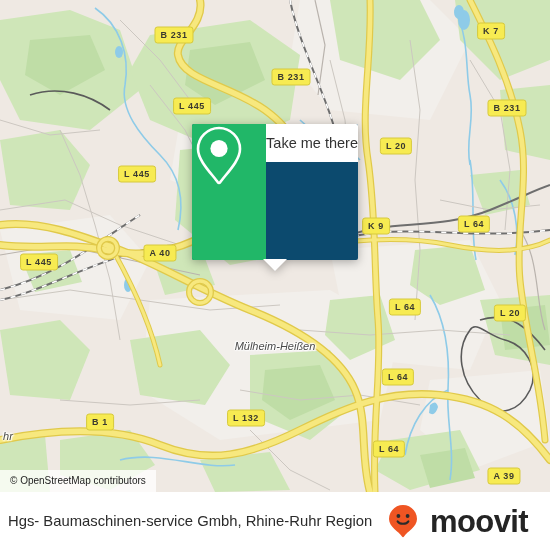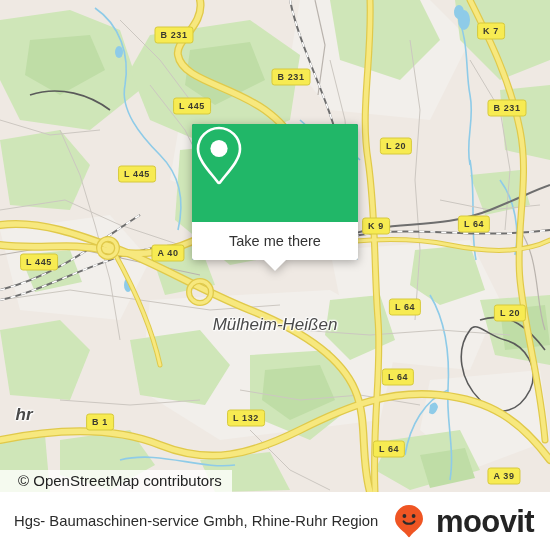--- a/index.html
+++ b/index.html
@@ -36,43 +36,44 @@
     text-align: center;
     font-family: "Liberation Sans", sans-serif;
     transform: translate(-50%, -50%);
   }
 
   
   .placelabel {
     position: absolute;
     transform: translate(-50%, -50%);
     font-style: italic;
-    font-size: 17px;
+    font-size: 11px;
     color: #4a4a4a;
     white-space: nowrap;
     text-shadow:
       1px 0 1.5px #fff, -1px 0 1.5px #fff,
       0 1px 1.5px #fff, 0 -1px 1.5px #fff,
       1px 1px 1.5px #fff, -1px -1px 1.5px #fff;
+    margin-top: 21px;
   }
 
   
   .callout {
     position: absolute;
     left: 192px; top: 124px;
     width: 166px; height: 136px;
     filter: drop-shadow(0 2px 5px rgba(0,0,0,.30));
   }
   .callout-body {
     width: 166px; height: 136px;
     background: #0c4a6e;
     border-radius: 2px;
     overflow: hidden;
     display: flex;
-    flex-direction: column;
+    flex-direction: row;
   }
   .callout-green {
     background: #21b768;
     flex: 1 1 auto;
     display: flex;
     align-items: center;
     justify-content: center;
   }
   .callout-cta {
     height: 38px;
@@ -91,36 +92,36 @@
     border-left: 12px solid transparent;
     border-right: 12px solid transparent;
     border-top: 12px solid #ffffff;
   }
 
   
   .attribution {
     position: absolute;
     left: 0; bottom: 0;
     background: rgba(255,255,255,.78);
-    font-size: 15px;
+    font-size: 10px;
     color: #222;
-    padding: 3px 10px 4px 18px;
+    padding: 3px 10px 4px 10px;
     white-space: nowrap;
     line-height: 15px;
   }
 
   
   .footer {
     position: absolute;
     left: 0; top: 492px;
     width: 550px; height: 58px;
     background: #ffffff;
     display: flex;
     align-items: center;
-    padding: 0 14px 0 14px;
+    padding: 0 14px 0 8px;
   }
   .footer-title {
     flex: 1 1 auto;
     font-size: 14.8px;
     color: #2b2b2b;
     line-height: 20px;
     max-width: 380px;
     padding-right: 8px;
   }
   .brand {
@@ -286,33 +287,33 @@
     <div id="shield-layer">
         <div class="shield" style="left: 174px; top: 35px;">B 231</div>
         <div class="shield" style="left: 291px; top: 77px;">B 231</div>
         <div class="shield" style="left: 491px; top: 31px;">K 7</div>
         <div class="shield" style="left: 507px; top: 108px;">B 231</div>
         <div class="shield" style="left: 192px; top: 106px;">L 445</div>
         <div class="shield" style="left: 396px; top: 146px;">L 20</div>
         <div class="shield" style="left: 137px; top: 174px;">L 445</div>
         <div class="shield" style="left: 376px; top: 226px;">K 9</div>
         <div class="shield" style="left: 474px; top: 224px;">L 64</div>
-        <div class="shield" style="left: 168px; top: 253px;">A 40</div>
+        <div class="shield" style="left: 160px; top: 253px;">A 40</div>
         <div class="shield" style="left: 39px; top: 262px;">L 445</div>
         <div class="shield" style="left: 405px; top: 307px;">L 64</div>
         <div class="shield" style="left: 510px; top: 313px;">L 20</div>
         <div class="shield" style="left: 398px; top: 377px;">L 64</div>
         <div class="shield" style="left: 100px; top: 422px;">B 1</div>
         <div class="shield" style="left: 246px; top: 418px; text-align: center;">L 132</div>
         <div class="shield" style="left: 389px; top: 449px;">L 64</div>
         <div class="shield" style="left: 504px; top: 476px;">A 39</div>
       </div>
 
     <div id="label-layer">
-        <div class="placelabel" style="left: 24px; top: 415px; font-weight: bold;">hr</div>
+        <div class="placelabel" style="left: 8px; top: 415px;">hr</div>
         <div class="placelabel" style="left: 275px; top: 325px;">Mülheim-Heißen</div>
       </div>
 
     <div class="callout">
       <div class="callout-body">
         <div class="callout-green">
           <svg width="54" height="62" viewBox="0 0 54 62">
             <path d="M27 4 C15.4 4 6 13.4 6 25 C6 37 20 50 26 58.5 C26.5 59.2 27.5 59.2 28 58.5 C34 50 48 37 48 25 C48 13.4 38.6 4 27 4 Z" fill="none" stroke="#ffffff" stroke-width="2.6"></path>
             <circle cx="27" cy="24.5" r="8.6" fill="#ffffff"></circle>
           </svg>

